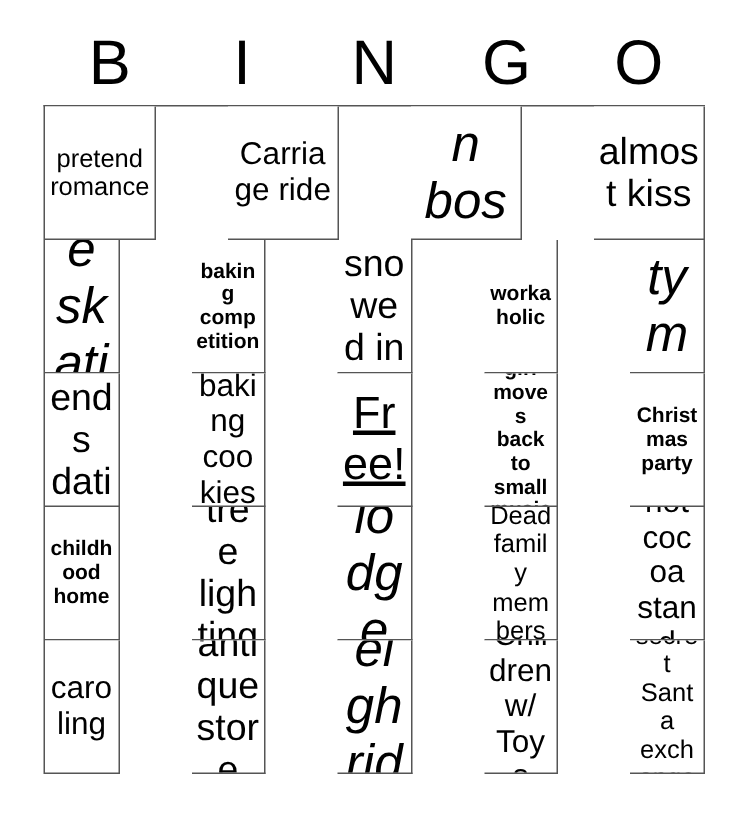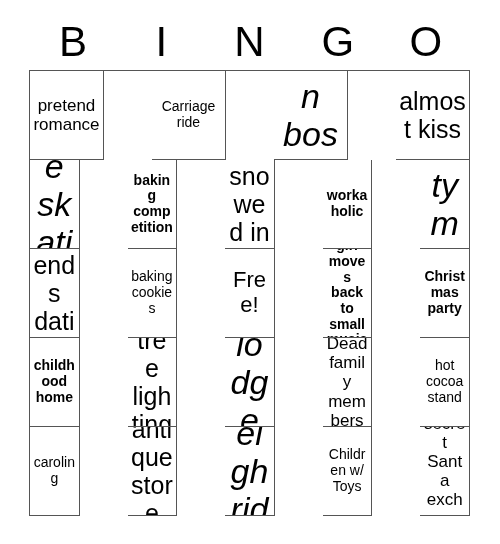--- a/index.html
+++ b/index.html
@@ -69,24 +69,24 @@
     display: block;
     width: 100%;
     line-height: 1.12;
     color: #000000;
     word-wrap: break-word;
     font-family: "Liberation Sans", sans-serif;
   }
   
   .s-xl { font-size: 34px; font-style: italic; }
   .s-lg { font-size: 25px; }
-  .s-md { font-size: 14px; }
+  .s-md { font-size: 21px; }
   .s-sm { font-size: 17px; }
   .s-xs { font-size: 14px; font-weight: bold; }
-  .s-free { font-size: 22px; }
+  .s-free { font-size: 30px; text-decoration: underline; }
 </style>
 </head>
 <body>
 
 <div id="card">
 
   <div id="header-row">
     <div class="header-letter">B</div>
     <div class="header-letter">I</div>
     <div class="header-letter">N</div>

